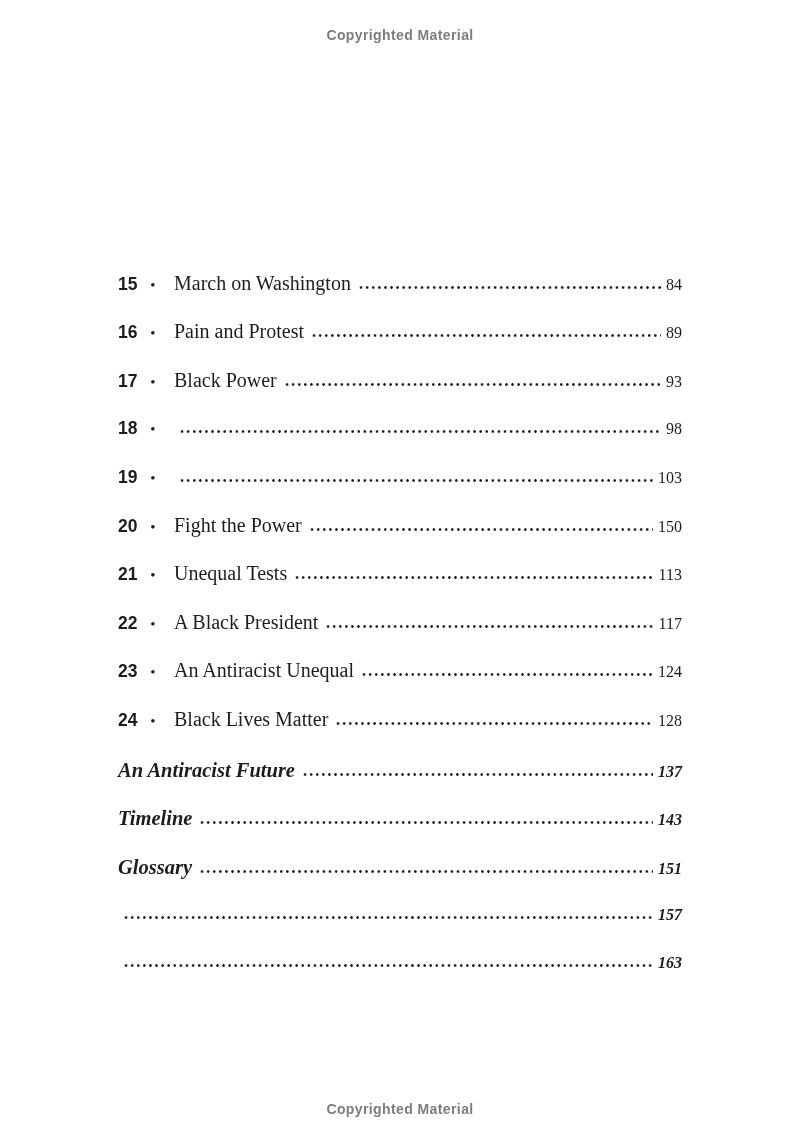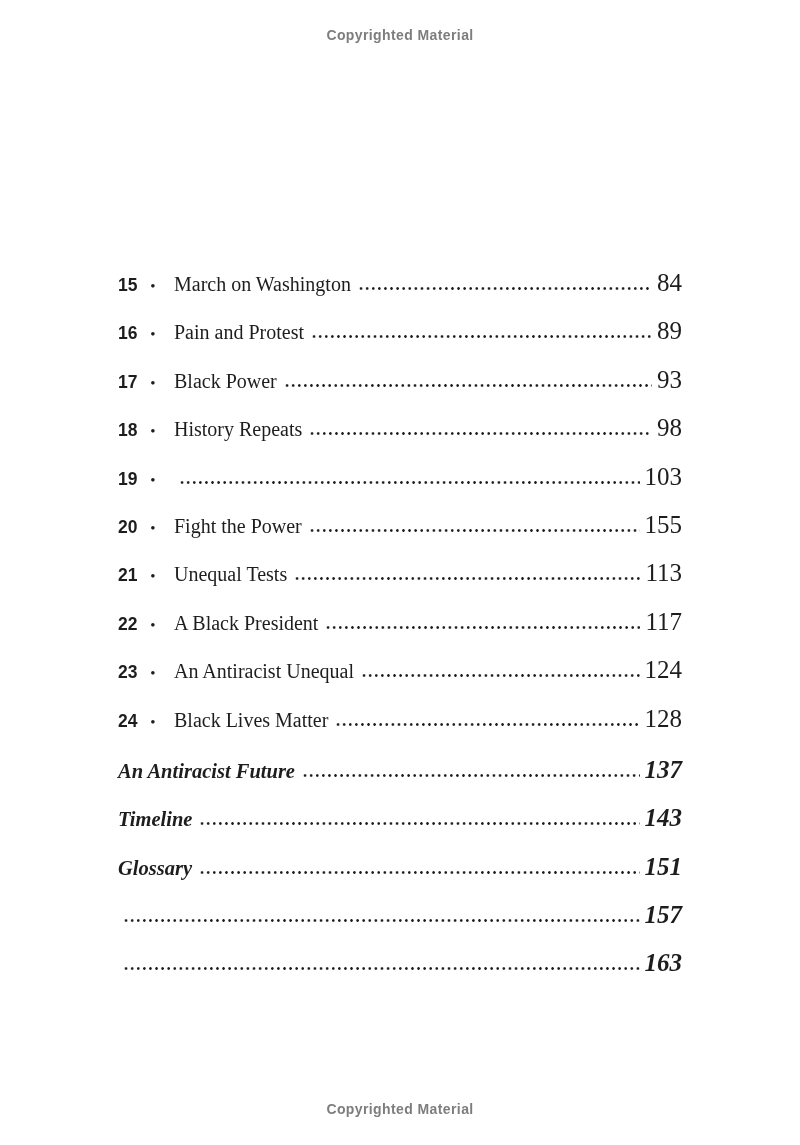--- a/index.html
+++ b/index.html
@@ -52,21 +52,21 @@
   }
   .dots{
     flex:1;height:5px;align-self:baseline;
     margin:0 5px 0 5px;
     background-image:radial-gradient(circle, var(--text) 1.1px, rgba(0,0,0,0) 1.5px);
     background-size:6.1px 5px;
     background-repeat:repeat-x;
     background-position:left bottom;
   }
   .pagenum{
-    font-size:25px;text-align:right;
+    font-size:16px;text-align:right;
   }
 </style>
 </head>
 <body>
 
 <div class="page">
 
   <div class="notice top">Copyrighted Material</div>
 
   <div class="toc">
@@ -91,38 +91,37 @@
     <span class="num">17</span>
     <span class="bullet">•</span>
     <span class="title">Black Power</span>
     <span class="dots"></span>
     <span class="pagenum">93</span>
   </div>
 
   <div class="row chapter-row">
     <span class="num">18</span>
     <span class="bullet">•</span>
-    <span class="title">History Repeats</span>
     <span class="dots"></span>
     <span class="pagenum">98</span>
   </div>
 
   <div class="row chapter-row">
     <span class="num">19</span>
     <span class="bullet">•</span>
     <span class="dots"></span>
     <span class="pagenum">103</span>
   </div>
 
   <div class="row chapter-row">
     <span class="num">20</span>
     <span class="bullet">•</span>
     <span class="title">Fight the Power</span>
     <span class="dots"></span>
-    <span class="pagenum">155</span>
+    <span class="pagenum">150</span>
   </div>
 
   <div class="row chapter-row">
     <span class="num">21</span>
     <span class="bullet">•</span>
     <span class="title">Unequal Tests</span>
     <span class="dots"></span>
     <span class="pagenum">113</span>
   </div>
 

